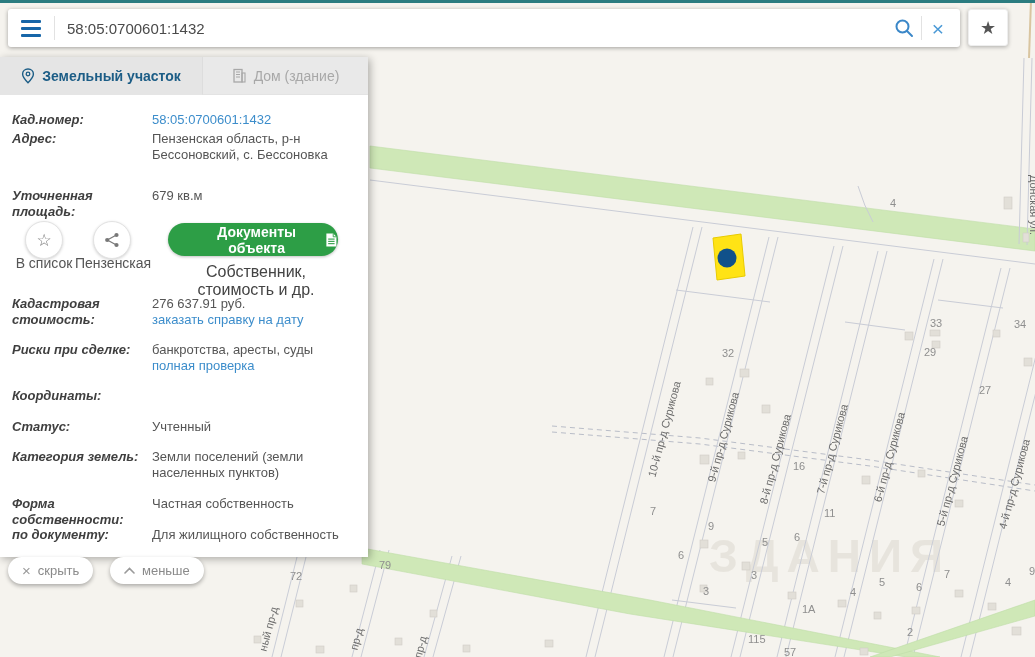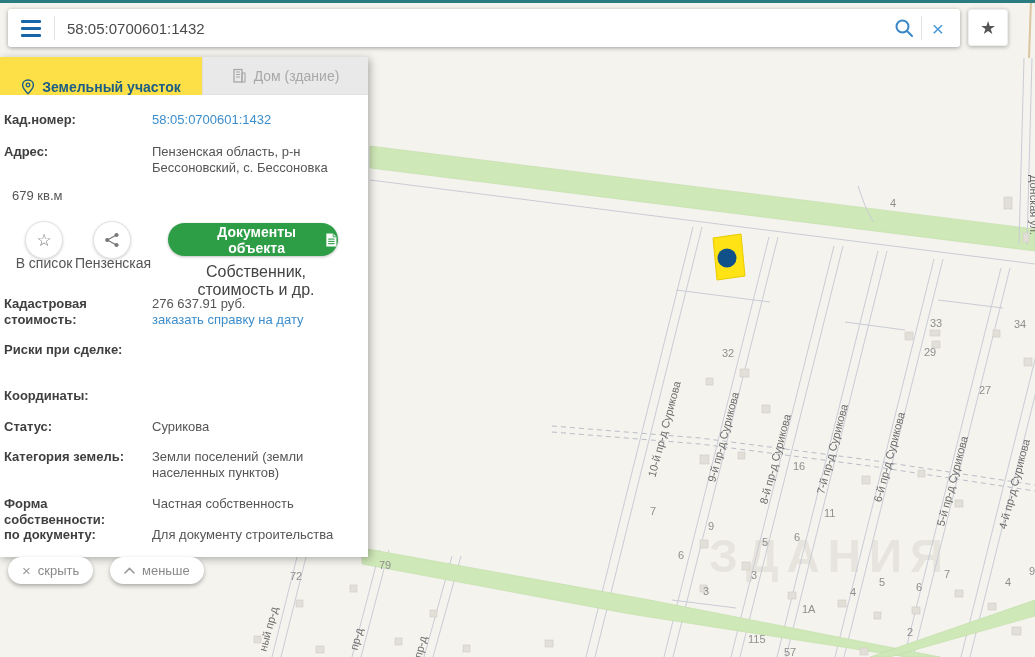--- a/index.html
+++ b/index.html
@@ -26,24 +26,24 @@
   .sb-x { font-size:21px; color:#4a99d6; line-height:1; padding:0 4px; cursor:pointer; background:none; border:none; font-family:"Liberation Sans",sans-serif; }
   .fav-card { position:absolute; left:968px; top:9px; width:40px; height:37px; background:#fff; border-radius:3px;
               box-shadow:0 1px 4px rgba(0,0,0,.3); display:flex; align-items:center; justify-content:center; z-index:30;
               font-size:18px; color:#555; border:1px solid #eee; cursor:pointer; }
 
   
   .panel { position:absolute; left:0; top:57px; width:368px; height:500px; background:#fff;
            box-shadow:2px 2px 8px rgba(0,0,0,.3); z-index:20; }
   .tabs { display:flex; height:38px; }
   .tab { display:flex; align-items:center; justify-content:center; gap:7px; font-size:14px; cursor:pointer; }
-  .tab-active { width:202px; background:#fde047; color:#1c5d86; font-weight:bold;align-items:flex-end; }
+  .tab-active { width:202px; background:#e5e5e5; color:#1c5d86; font-weight:bold; }
   .tab-inactive { width:166px; background:#e9e9e9; color:#a8a8a8; border-left:1px solid #ddd; border-bottom:1px solid #e3e3e3; }
   .prow { position:absolute; left:0; width:368px; display:flex; }
-  .plabel { width:140px; padding-left:4px; font-size:13px; font-weight:bold; color:#3f3f3f; line-height:16px; }
+  .plabel { width:140px; padding-left:12px; font-size:13px; font-weight:bold; color:#3f3f3f; line-height:16px;font-style:italic; }
   .pvalue { width:205px; margin-left:12px; font-size:13px; color:#555; line-height:16px; }
   .plink { color:#3c8dcb; text-decoration:none; cursor:pointer; }
 
   .act-circle { position:absolute; top:164px; width:38px; height:38px; border-radius:50%; background:#fff; border:1px solid #e3e3e3;
                 box-shadow:0 1px 3px rgba(0,0,0,.18); display:flex; align-items:center; justify-content:center; cursor:pointer; }
   .act-label { position:absolute; top:198px; font-size:14px; color:#555; text-align:center; }
   .docs-btn { position:absolute; left:168px; top:166px; width:170px; height:33px; border:none; border-radius:17px; background:#2d9e46;
               color:#fff; font-size:14px; font-weight:bold; display:flex; align-items:center; justify-content:space-between; gap:5px; cursor:pointer;
               font-family:"Liberation Sans",sans-serif; box-shadow:0 1px 3px rgba(0,0,0,.25);padding-left:25px; }
   .docs-sub { position:absolute; left:168px; top:206px; width:176px; font-size:16px; color:#444; text-align:center; }
@@ -239,26 +239,27 @@
         </svg>
         <span>Дом (здание)</span>
       </div>
     </div>
 
     <div class="prow" style="top:55px">
       <div class="plabel">Кад.номер:</div>
       <div class="pvalue"><a class="plink">58:05:0700601:1432</a></div>
     </div>
 
-    <div class="prow" style="top:87px">
+    <div class="prow" style="top:74px">
       <div class="plabel">Адрес:</div>
       <div class="pvalue">Пензенская область, р-н Бессоновский, с. Бессоновка</div>
     </div>
 
     <div class="prow" style="top:131px">
+      <div class="plabel">Уточненная площадь:</div>
       <div class="pvalue">679 кв.м</div>
     </div>
 
     <div class="act-circle" style="left:25px">
       <span style="font-size:17px;color:#777;">☆</span>
     </div>
     <div class="act-label" style="left:8px;width:72px">В список</div>
 
     <div class="act-circle" style="left:93px">
       <svg width="16" height="16" viewBox="0 0 16 16">
@@ -286,44 +287,48 @@
     <div class="prow" style="top:239px">
       <div class="plabel">Кадастровая стоимость:</div>
       <div class="pvalue">
         <div>276 637.91 руб.</div>
         <a class="plink">заказать справку на дату</a>
       </div>
     </div>
 
     <div class="prow" style="top:285px">
       <div class="plabel">Риски при сделке:</div>
+      <div class="pvalue">
+        <div>банкротства, аресты, суды</div>
+        <a class="plink">полная проверка</a>
+      </div>
     </div>
 
     <div class="prow" style="top:331px">
       <div class="plabel">Координаты:</div>
     </div>
 
     <div class="prow" style="top:362px">
       <div class="plabel">Статус:</div>
-      <div class="pvalue">Сурикова</div>
+      <div class="pvalue">Учтенный</div>
     </div>
 
     <div class="prow" style="top:439px">
       <div class="plabel">Форма собственности:</div>
       <div class="pvalue">Частная собственность</div>
     </div>
 
     <div class="prow" style="top:392px">
       <div class="plabel">Категория земель:</div>
       <div class="pvalue">Земли поселений (земли населенных пунктов)</div>
     </div>
 
     <div class="prow" style="top:470px">
       <div class="plabel">по документу:</div>
-      <div class="pvalue">Для документу строительства</div>
+      <div class="pvalue">Для жилищного собственность</div>
     </div>
   </div>
 
   <button class="pill" style="left:8px; top:557px">
     <span class="x">×</span>
     <span>скрыть</span>
   </button>
   <button class="pill" style="left:110px; top:557px">
     <svg width="11" height="7" viewBox="0 0 11 7">
       <polyline points="1,6 5.5,1.5 10,6" fill="none" stroke="#9a9a9a" stroke-width="1.6" stroke-linecap="round"></polyline>

